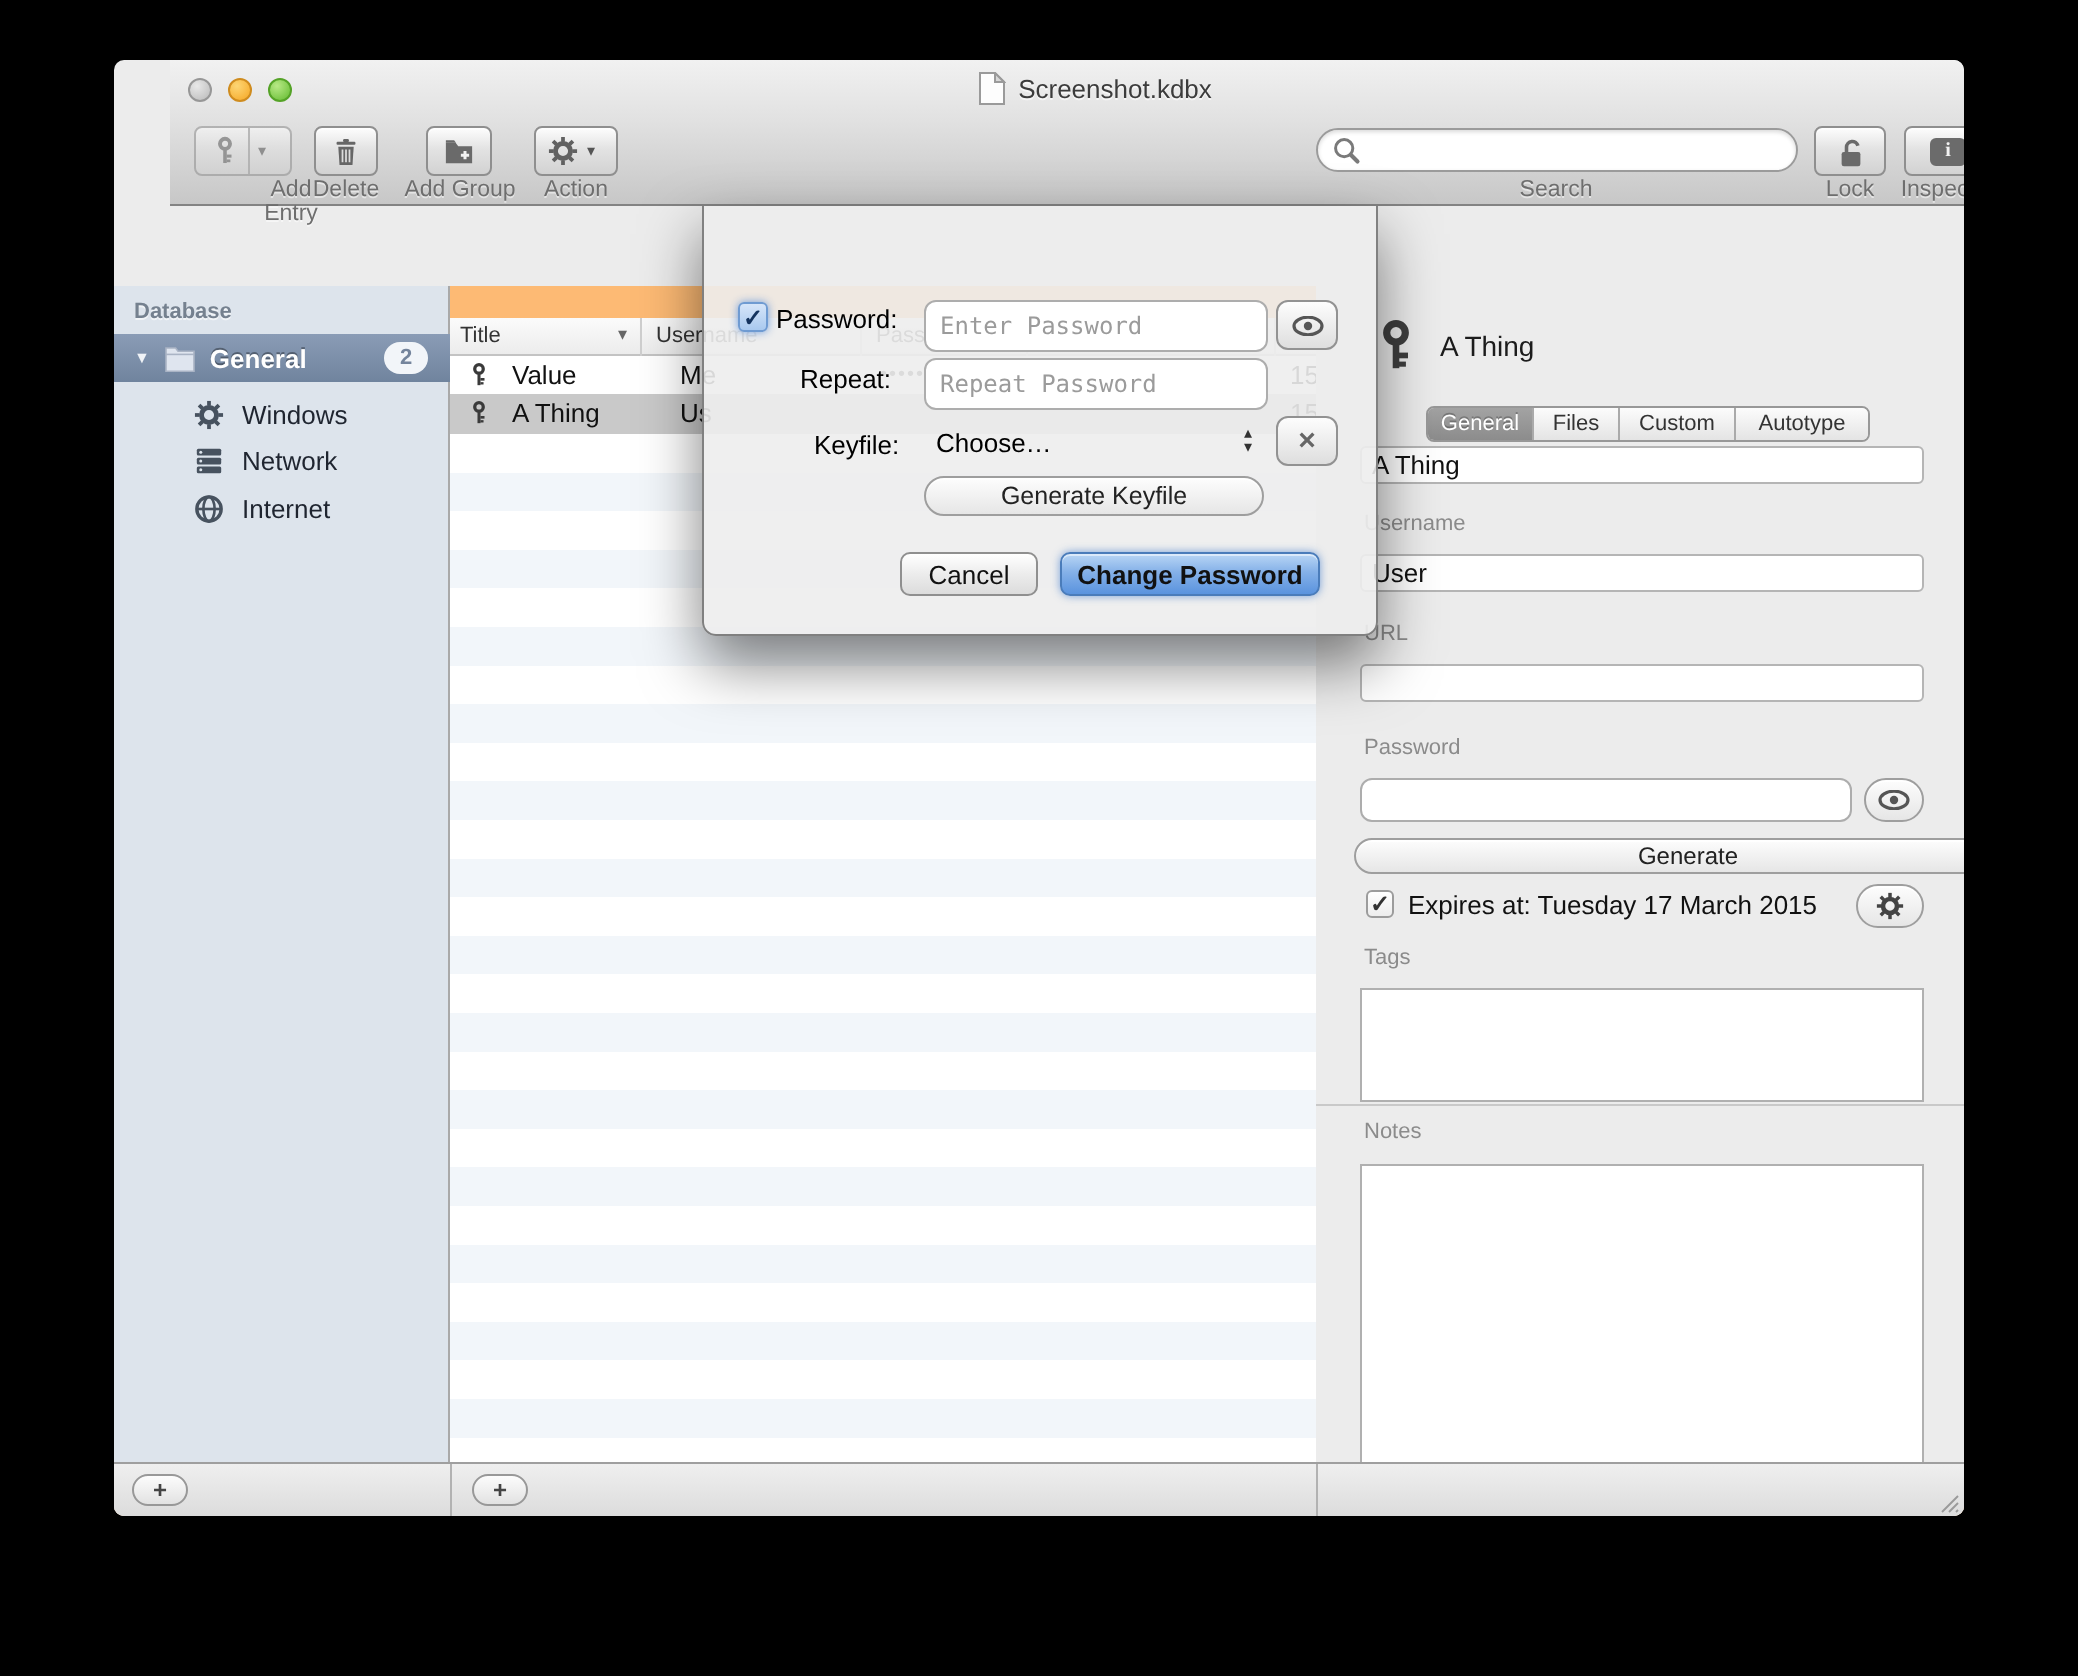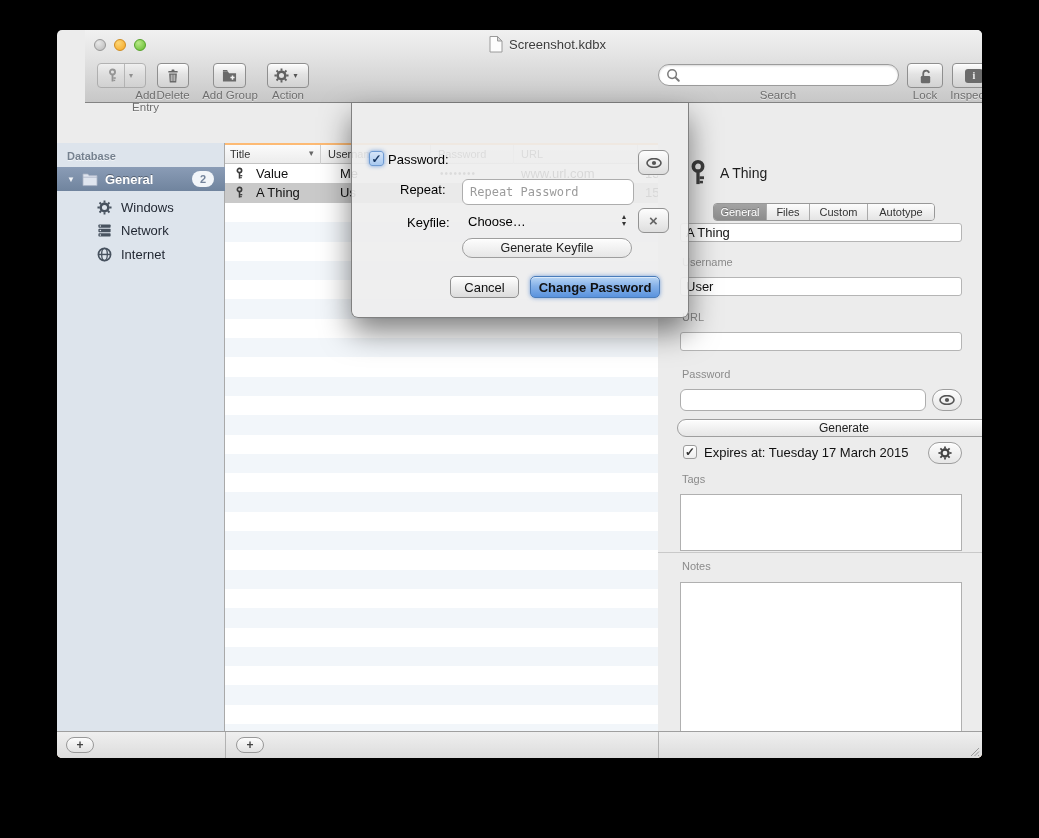--- a/index.html
+++ b/index.html
@@ -25,21 +25,21 @@
   .content{left:0;top:73px;width:925px;height:628px;background:#fdba74;margin-top:40px;}
   .sidebar{left:0;top:0;width:168px;height:628px;background:#dde4ec;border-right:1px solid #a9a9a9;}
   .sb-header{left:10px;top:7px;font-size:11px;font-weight:bold;color:#75818f;text-shadow:0 1px 0 rgba(255,255,255,.6);}
   .sb-group{left:0;top:24px;width:168px;height:24px;background:linear-gradient(#8a9cb6,#70849e);display:flex;align-items:center;}
   .sb-group .disc{color:#f0f3f7;font-size:10px;margin-left:9px;}
   .sb-group .lbl{color:#fff;font-weight:bold;font-size:13px;text-shadow:0 -1px 0 rgba(0,0,0,.35);margin-left:7px;}
   .badge{position:absolute;right:11px;top:4px;min-width:22px;height:16px;background:#f2f5f9;border-radius:8px;font-size:11px;font-weight:bold;color:#74849c;display:flex;align-items:center;justify-content:center;padding:0 5px;}
   .sb-item{left:0;width:168px;height:24px;display:flex;align-items:center;color:#1f2530;font-size:13px;}
   .sb-item .ic{margin-left:40px;margin-right:9px;color:#47525f;display:flex;}
   
-  .list{left:168px;top:2px;width:433px;height:628px;background:#fff;border-right:1px solid #a9a9a9;}
+  .list{left:168px;top:16px;width:433px;height:628px;background:#fff;border-right:1px solid #a9a9a9;}
   .lheader{left:0;top:0;width:433px;height:19px;background:linear-gradient(#fbfbfb,#ececec);border-bottom:1px solid #c3c3c3;font-size:11px;color:#333;}
   .hsep{top:0;width:1px;height:19px;background:#cfcfcf;}
   .hcell{top:3px;white-space:nowrap;}
   .lrow{left:0;width:433px;height:19.3px;display:flex;align-items:center;font-size:13px;color:#111;}
   .stripes{left:0;top:57.6px;width:433px;height:570.4px;background:repeating-linear-gradient(to bottom,#fff 0px,#fff 19.3px,#f2f6fa 19.3px,#f2f6fa 38.6px);}
   .cellabs{position:absolute;white-space:nowrap;}
   
   .inspector{left:601px;top:0;width:324px;height:628px;background:#ececec;}
   .ins-label{font-size:11px;color:#8b8b8b;}
   .field{background:#fff;border:1px solid #b5b5b5;border-radius:3px;font-size:13px;color:#111;padding:0 5px;width:282px;height:19px;}
@@ -362,20 +362,21 @@
       <svg class="abs" style="left:912px;top:14px" width="11" height="11" viewBox="0 0 11 11">
           <use href="#i-grip"></use>
         </svg>
     </div>
 
     <div class="abs sheet">
       <div class="abs cb blue" style="left:17px;top:48px;width:15px;height:15px">
           <span>✓</span>
         </div>
       <div class="abs lab" style="left:36px;top:49px">Password:</div>
+      <input class="abs rfield" style="left: 110px; top: 47px; width: 172px; height: 26px;" placeholder="Enter Password">
       <div class="abs sqbtn" style="left:286px;top:47px;width:31px;height:25px">
         <svg width="16" height="10" viewBox="0 0 16 10">
             <use href="#i-eye"></use>
           </svg>
       </div>
 
       <div class="abs lab" style="left:48px;top:79px">Repeat:</div>
       <input class="abs rfield" style="left: 110px; top: 76px; width: 172px; height: 26px;" placeholder="Repeat Password">
 
       <div class="abs lab" style="left:55px;top:112px">Keyfile:</div>

